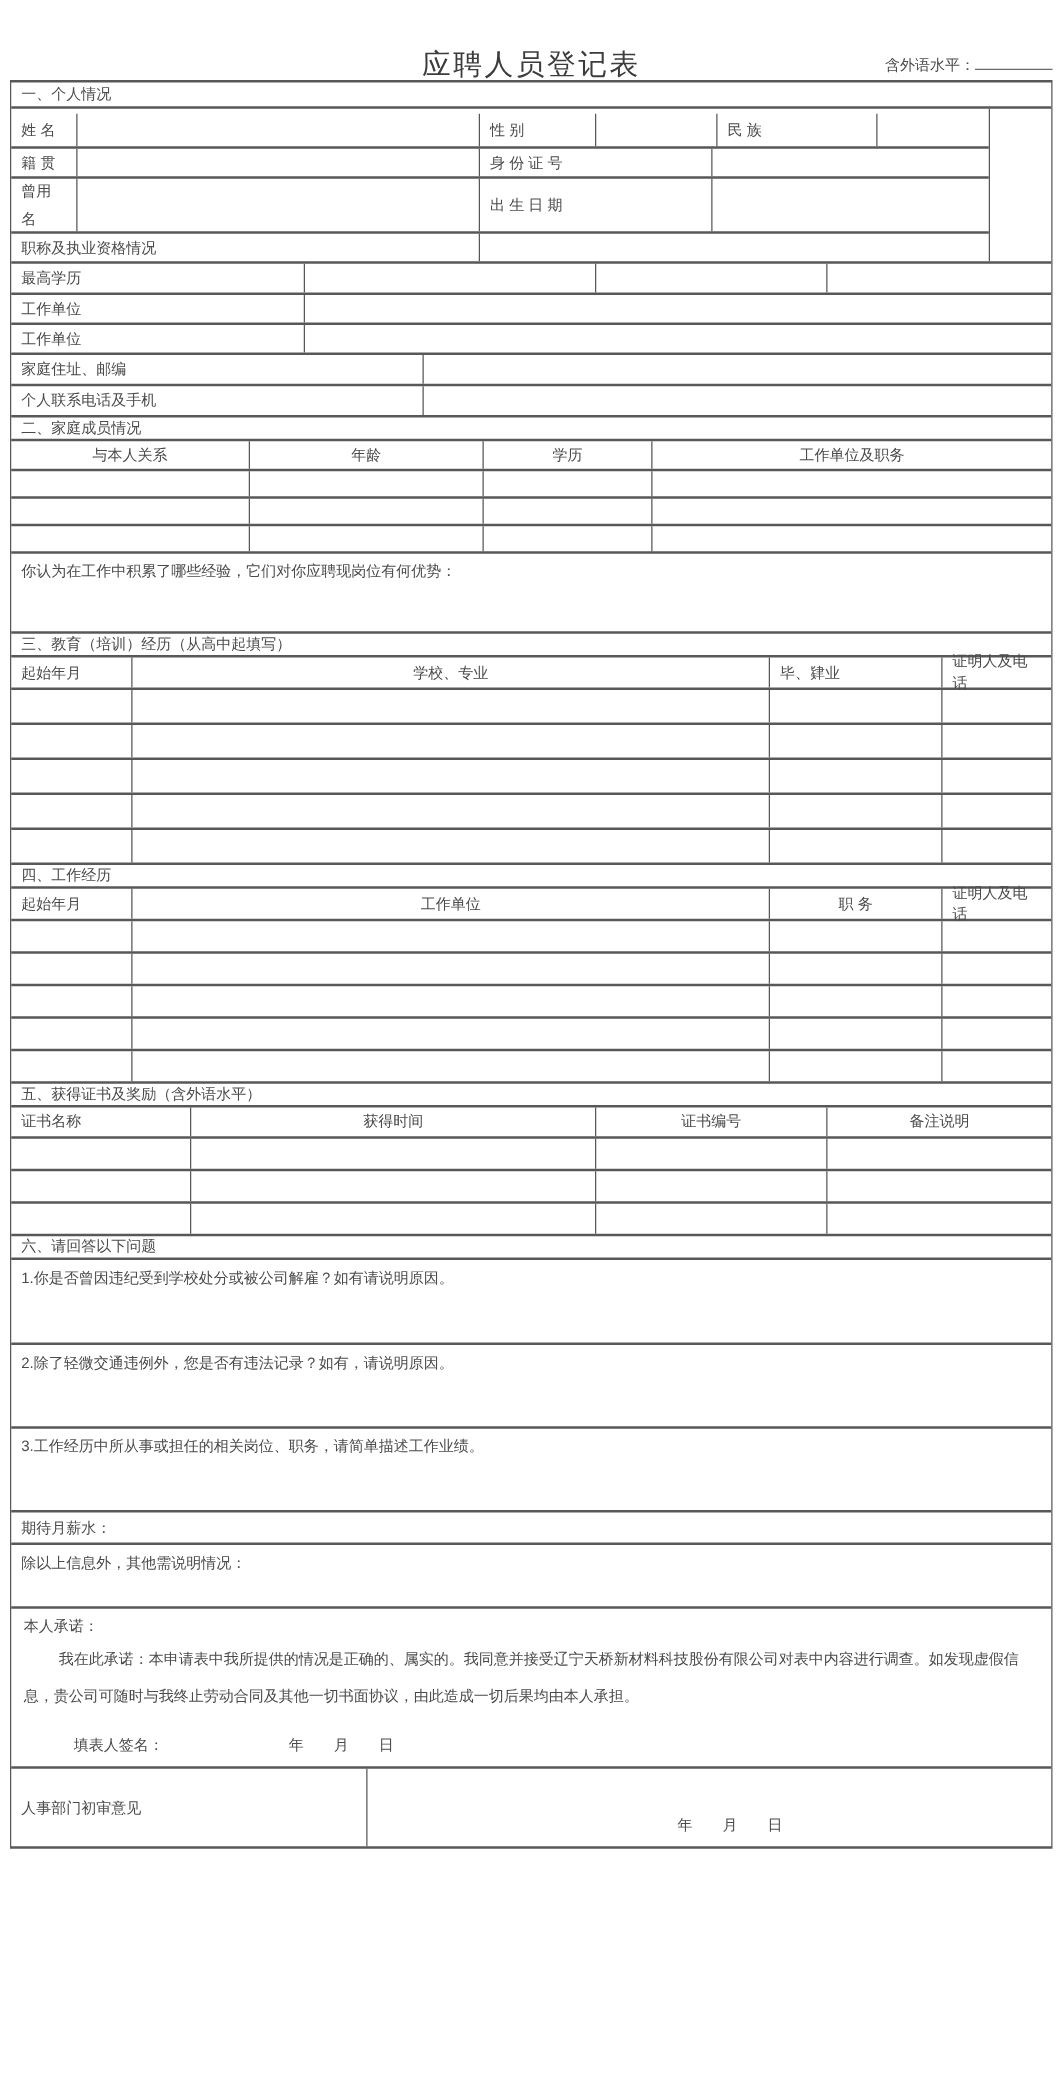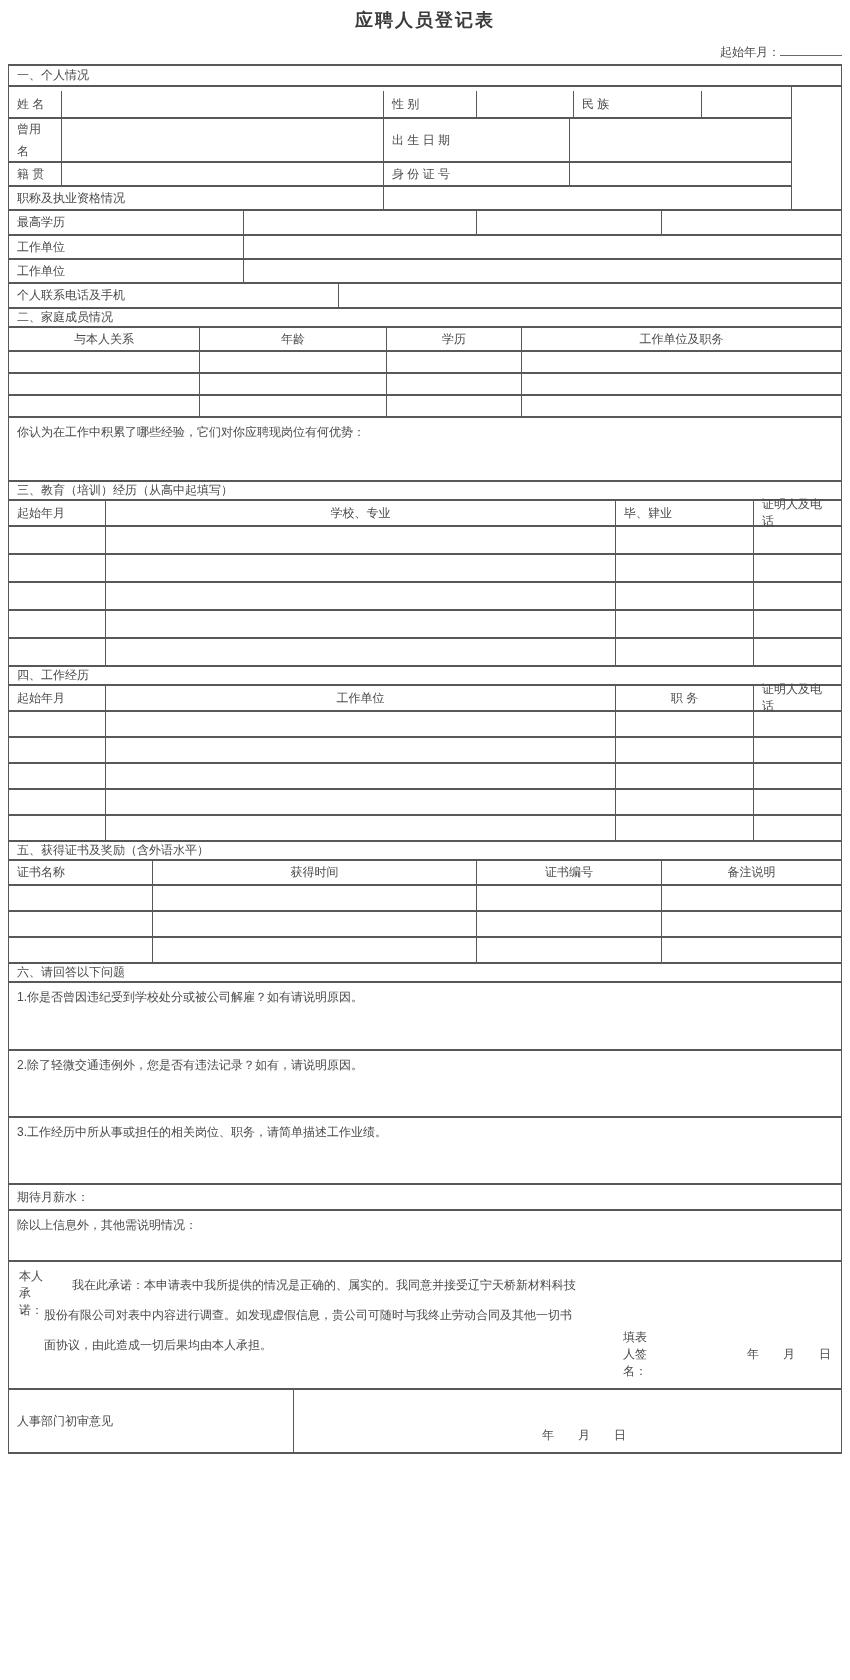--- a/index.html
+++ b/index.html
@@ -3,102 +3,106 @@
 <meta charset="utf-8">
 <style>
   :root{
     --bc:#58585b;           
     --txt:#4a4a4c;          
     --title:#3c3c3e;
   }
   html,body{margin:0;padding:0;background:#fff;}
   .page{position:relative;width:850px;height:1680px;background:#fff;overflow:hidden;
         font-family:"Liberation Sans","DejaVu Sans",sans-serif;color:var(--txt);font-size:12px;}
-  .title{padding-top:8px;text-align:center;font-size:18px;font-weight:bold;
-         letter-spacing:2px;color:var(--title);}
+  .title{padding-top:8px;text-align:center;font-size:23px;font-weight:normal;
+         letter-spacing:2px;color:var(--title);margin-top:28px;}
   .pos-line{position:absolute;top:42px;right:8px;font-size:12px;color:var(--txt);}
   .blank-line{display:inline-block;width:62px;height:13px;border-bottom:1px solid #6a6a6c;}
 
   .form{position:absolute;left:8px;top:64px;width:834px;box-sizing:border-box;
         border:1px solid var(--bc);border-top-width:2px;border-bottom-width:2px;background:#fff;}
   .row{display:flex;align-items:stretch;width:100%;box-sizing:border-box;}
   .form > .row + .row{border-top:2px solid var(--bc);}
   .stack{display:flex;flex-direction:column;align-items:stretch;padding:0;}
   .stack > .row + .row{border-top:2px solid var(--bc);}
   .cell{box-sizing:border-box;display:flex;align-items:center;padding:0 8px;min-width:0;}
   .cell + .cell{border-left:1px solid var(--bc);}
   .stack.cell{padding:0;justify-content:flex-end;}
   .tc{justify-content:center;text-align:center;}
   .top{align-items:flex-start;padding-top:6px;}
   .sech{height:19px;align-items:center;}
   .wrapname{padding:0 10px 0 8px;line-height:22px;word-break:break-all;}
   .pre{white-space:pre;}
 
-  .commit-cell{flex-direction:row;align-items:stretch;padding:6px 10px 0 10px;}
+  .commit-cell{flex-direction:column;align-items:stretch;padding:6px 10px 0 10px;}
   .commit-body{text-indent:28px;line-height:30px;margin-top:2px;}
   .commit-sign{margin-top:auto;padding:0 0 8px 40px;display:flex;align-items:center;}
   .commit-sign .date{margin-left:100px;}
   .hr-right{align-items:flex-end;justify-content:flex-start;padding-left:248px;padding-bottom:8px;}
 </style>
 </head>
 <body>
 
 <div class="page">
 
   <div class="title">应聘人员登记表</div>
-  <div class="pos-line"><span>起始年月：</span><span class="blank-line"></span></div>
+  <div class="pos-line"><span>含外语水平：</span><span class="blank-line"></span></div>
 
   <div class="form">
 
     <div class="row sech">
       <div class="cell" style="flex:1">一、个人情况</div>
     </div>
 
     <div class="row" style="height:124px">
       <div class="cell stack" style="flex:1">
         <div class="row" style="height:26px">
           <div class="cell" style="width:52px">姓 名</div>
           <div class="cell" style="width:322px"></div>
           <div class="cell" style="width:93px">性 别</div>
           <div class="cell" style="width:97px"></div>
           <div class="cell" style="width:128px">民 族</div>
           <div class="cell" style="flex:1"></div>
         </div>
+        <div class="row" style="height:24px">
+          <div class="cell" style="width:52px">籍 贯</div>
+          <div class="cell" style="width:322px"></div>
+          <div class="cell" style="width:186px">身 份 证 号</div>
+          <div class="cell" style="flex:1"></div>
+        </div>
         <div class="row" style="height:44px">
           <div class="cell wrapname" style="width:52px">曾用名</div>
           <div class="cell" style="width:322px"></div>
           <div class="cell" style="width:186px">出 生 日 期</div>
           <div class="cell" style="flex:1"></div>
         </div>
         <div class="row" style="height:24px">
-          <div class="cell" style="width:52px">籍 贯</div>
-          <div class="cell" style="width:322px"></div>
-          <div class="cell" style="width:186px">身 份 证 号</div>
-          <div class="cell" style="flex:1"></div>
-        </div>
-        <div class="row" style="height:24px">
           <div class="cell" style="width:374px">职称及执业资格情况</div>
           <div class="cell" style="flex:1"></div>
         </div>
       </div>
       <div class="cell" style="width:50px"></div>
     </div>
 
     <div class="row" style="height:25px">
       <div class="cell" style="width:234px">最高学历</div>
       <div class="cell" style="width:233px"></div>
       <div class="cell" style="width:185px"></div>
       <div class="cell" style="flex:1"></div>
     </div>
     <div class="row" style="height:24px">
       <div class="cell" style="width:234px">工作单位</div>
       <div class="cell" style="flex:1"></div>
     </div>
     <div class="row" style="height:24px">
       <div class="cell" style="width:234px">工作单位</div>
+      <div class="cell" style="flex:1"></div>
+    </div>
+    <div class="row" style="height:25px">
+      <div class="cell" style="width:329px">家庭住址、邮编</div>
       <div class="cell" style="flex:1"></div>
     </div>
     <div class="row" style="height:25px">
       <div class="cell" style="width:329px">个人联系电话及手机</div>
       <div class="cell" style="flex:1"></div>
     </div>
 
     <div class="row sech">
       <div class="cell" style="flex:1">二、家庭成员情况</div>
     </div>

